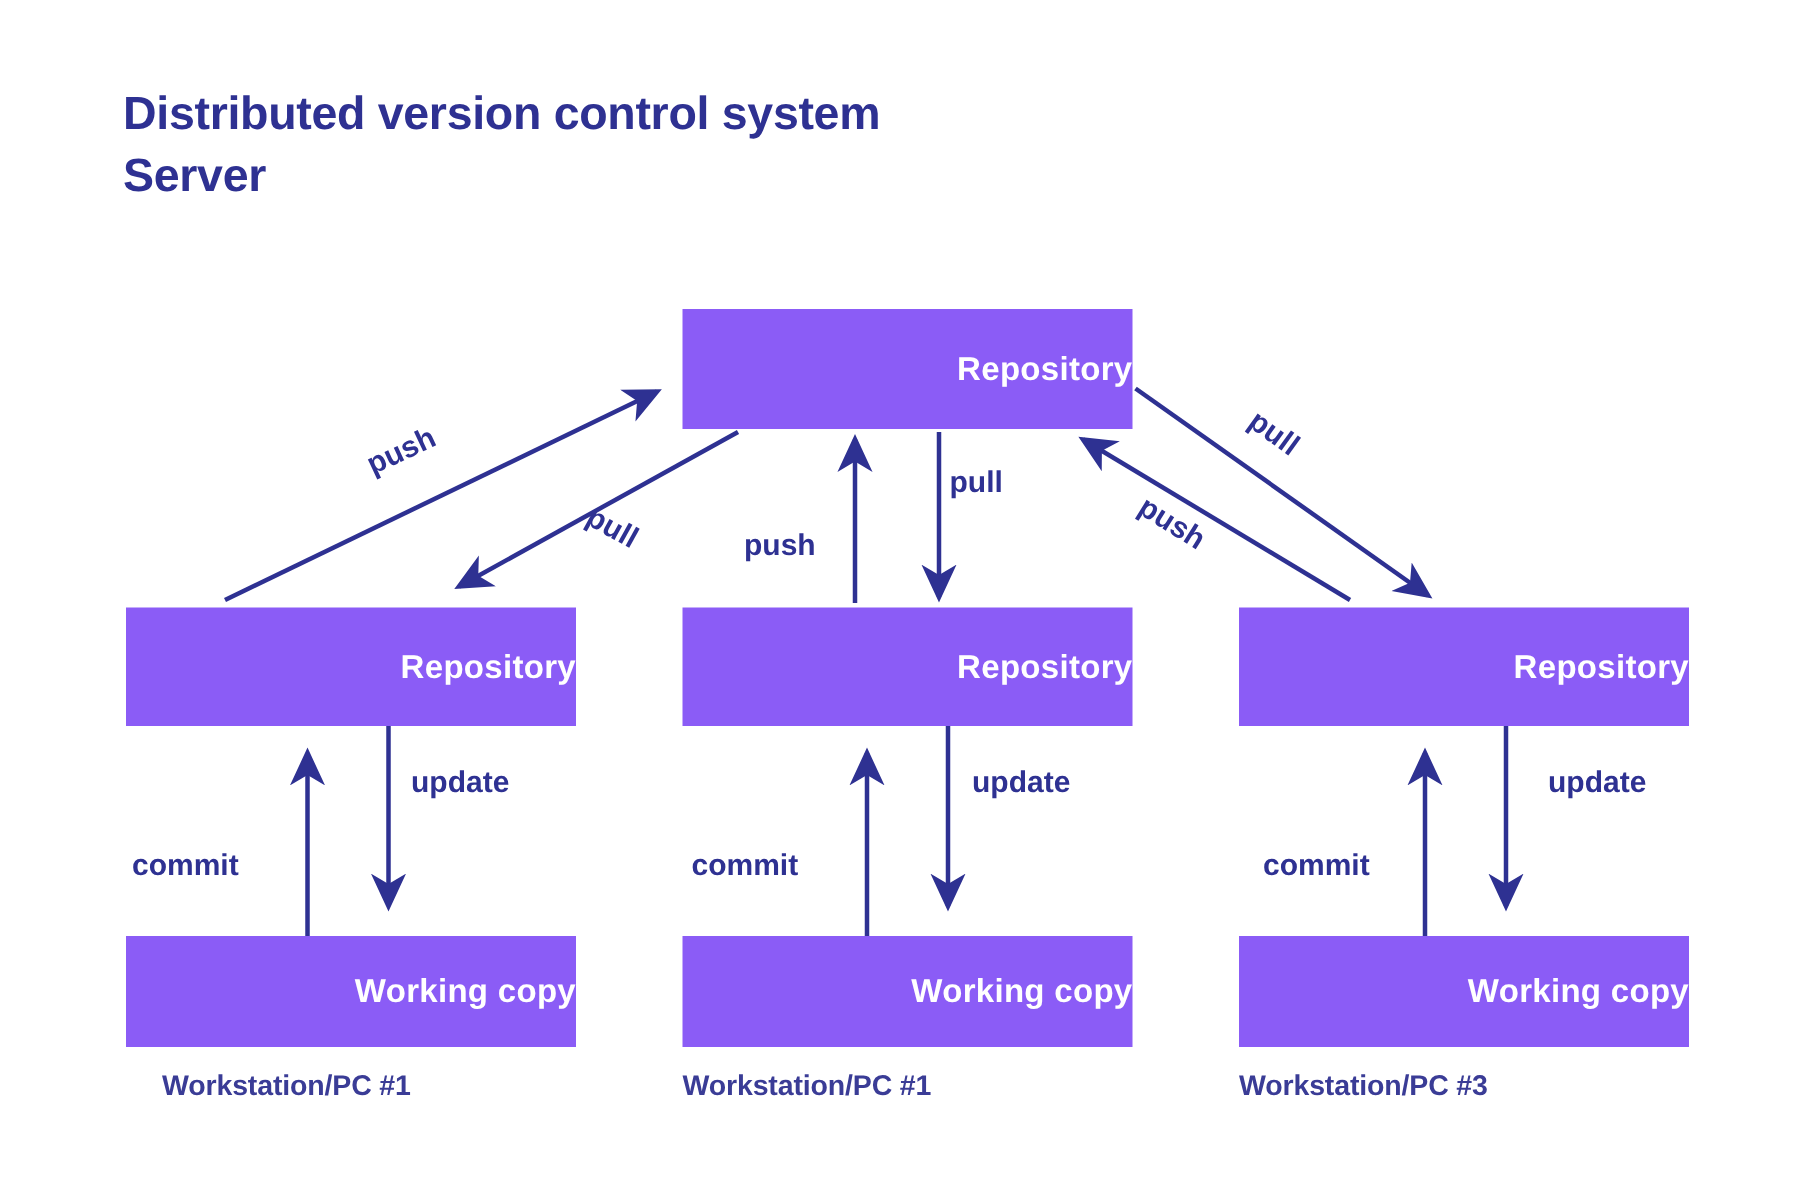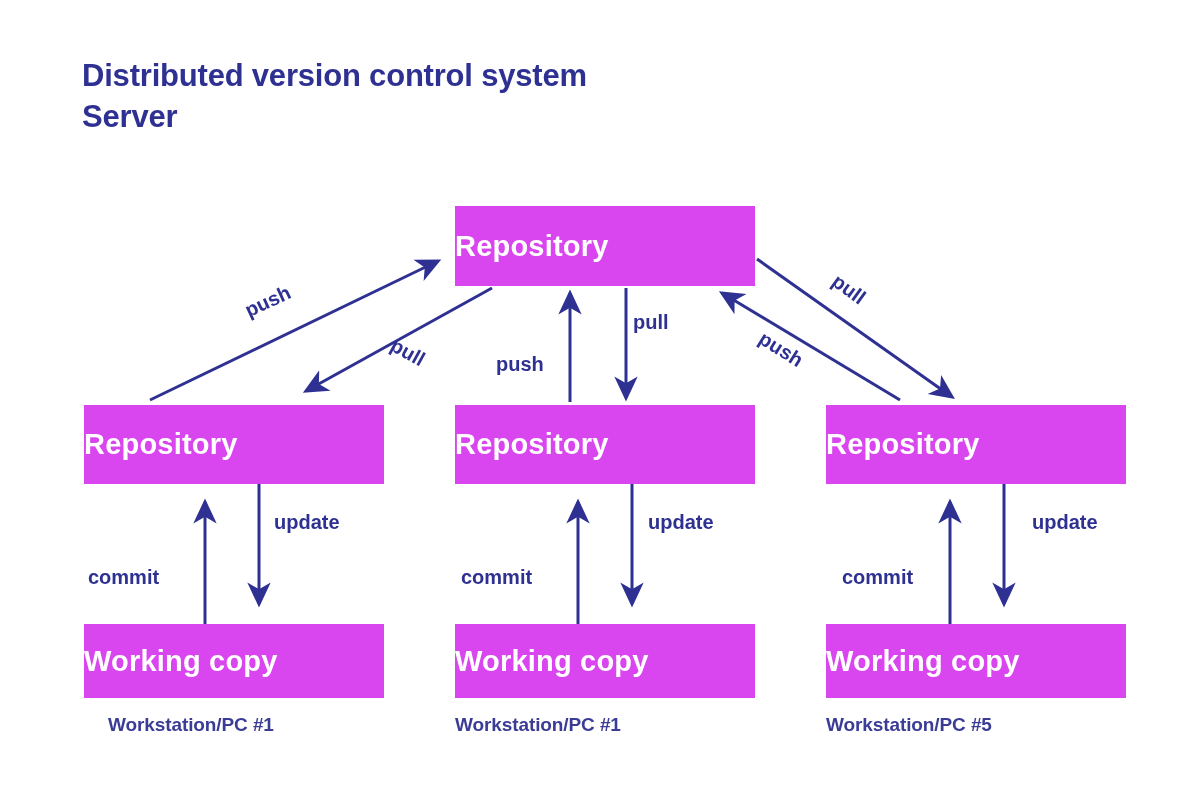--- a/index.html
+++ b/index.html
@@ -34,26 +34,26 @@
   }
   svg.layer {
     position: absolute;
     left: 0; top: 0;
     width: 1200px;
     height: 800px;
     pointer-events: none;
   }
   .node-box {
     position: absolute;
-    background: #d946ef;
+    background: #8b5cf6;
     display: flex;
     align-items: center;
-    justify-content: flex-start;
+    justify-content: flex-end;
     color: #ffffff;
-    font-size: 29px;
+    font-size: 22px;
     font-weight: bold;
     letter-spacing: 0.2px;
   }
   .caption {
     position: absolute;
     font-size: 19px;
     font-weight: bold;
     color: #3A3C96;
     letter-spacing: -0.1px;
     white-space: nowrap;
@@ -123,21 +123,21 @@
     <span>Working copy</span>
   </div>
   <div class="caption" style="left:455px; top:714px;">Workstation/PC #1</div>
 
   <div class="node-box" style="left:826px; top:405px; width:300px; height:79px;">
     <span>Repository</span>
   </div>
   <div class="node-box" style="left:826px; top:624px; width:300px; height:74px;">
     <span>Working copy</span>
   </div>
-  <div class="caption" style="left:826px; top:714px;">Workstation/PC #5</div>
+  <div class="caption" style="left:826px; top:714px;">Workstation/PC #3</div>
 
   <div class="edge-label" style="left:244px; top:290px; transform:rotate(-25deg);">push</div>
   <div class="edge-label" style="left:390px; top:341px; transform:rotate(29deg);">pull</div>
 
   <div class="edge-label" style="left:496px; top:353px;">push</div>
   <div class="edge-label" style="left:633px; top:311px;">pull</div>
 
   <div class="edge-label" style="left:831px; top:278px; transform:rotate(36deg);">pull</div>
   <div class="edge-label" style="left:757px; top:338px; transform:rotate(32deg);">push</div>
 

